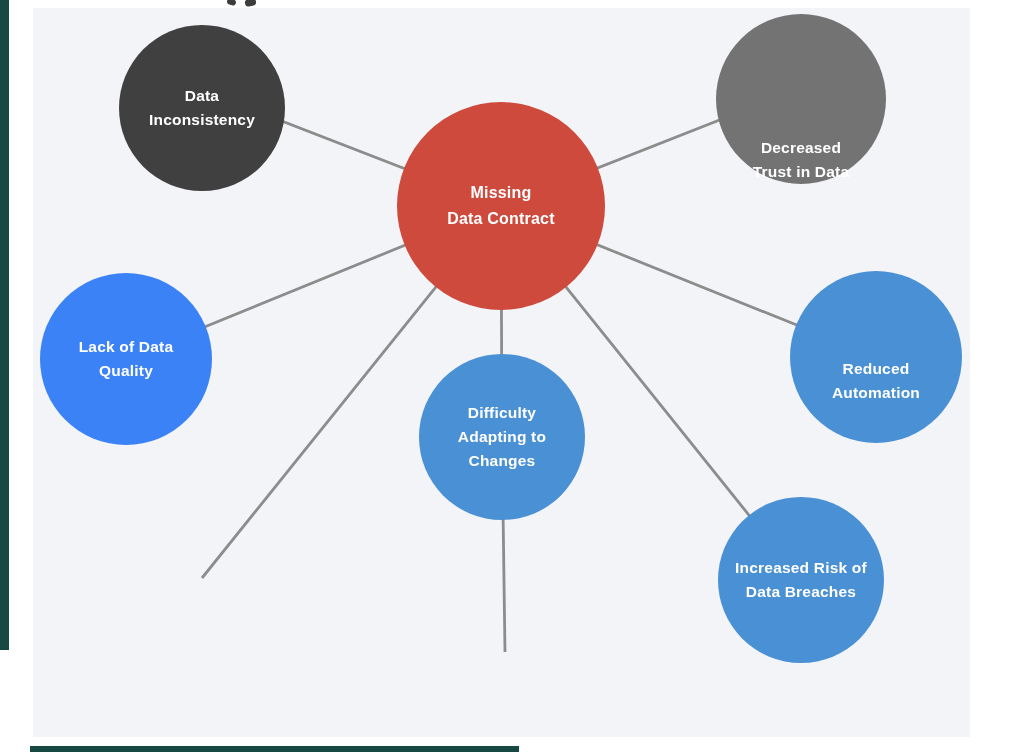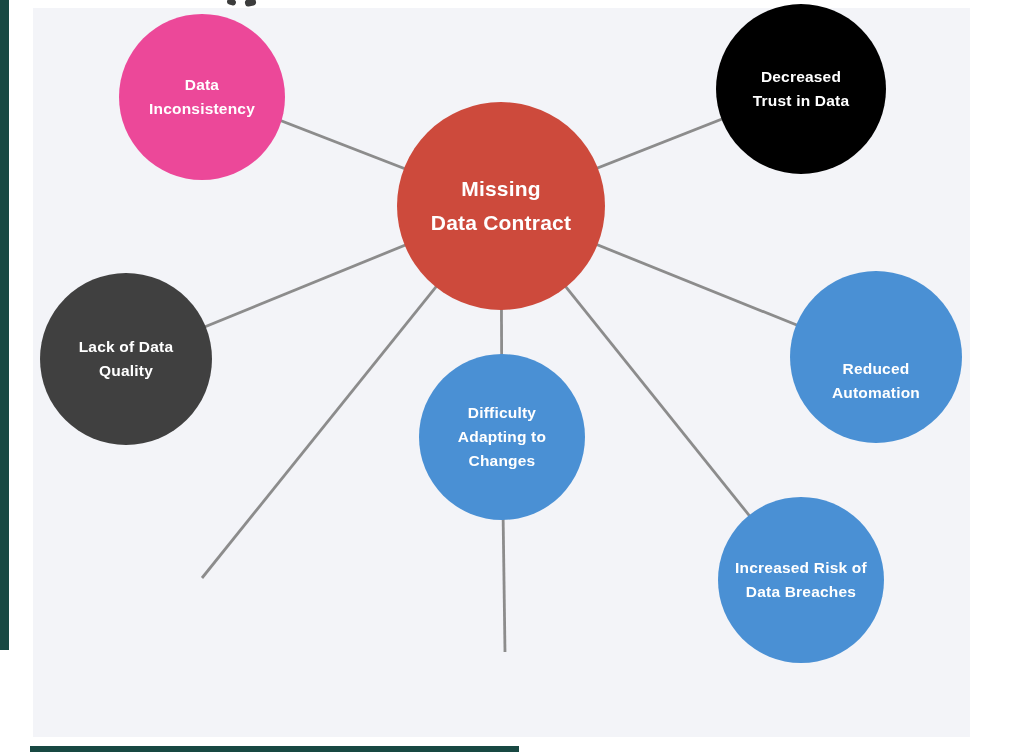--- a/index.html
+++ b/index.html
@@ -41,21 +41,21 @@
     .node-label {
       white-space: pre-line;
       color: #ffffff;
       font-weight: bold;
       font-size: 15.5px;
       line-height: 1.55;
       letter-spacing: 0.2px;
       text-align: center;
     }
     .node.center .node-label {
-      font-size: 21px;
+      font-size: 16px;
       line-height: 1.6;
     }
     .edge-bar {
       position: absolute;
       z-index: 3;
     }
     #left-edge-bar {
       left: 0;
       top: 0;
       width: 9px;
@@ -103,29 +103,29 @@
       <line x1="502" y1="437" x2="505" y2="652" stroke="#8c8c8c" stroke-width="2.8"></line>
     </svg>
   <div id="left-edge-bar" class="edge-bar" style="background: rgb(24, 72, 66);"></div>
   <div id="bottom-edge-bar" class="edge-bar" style="background: rgb(24, 72, 66);"></div>
   <div id="crop-mark-1" class="crop-mark" style="background: rgb(60, 60, 60);"></div>
   <div id="crop-mark-2" class="crop-mark" style="background: rgb(60, 60, 60);"></div>
 <div class="node center" style="left: 397px; top: 102px; width: 208px; height: 208px; background: rgb(205, 74, 60);">
       <div class="node-label" style="color: rgb(255, 255, 255);">Missing
 Data Contract</div>
     </div>
-    <div class="node" style="left: 119px; top: 14px; width: 166px; height: 166px; background: #ec4899;">
+    <div class="node" style="left: 119px; top: 25px; width: 166px; height: 166px; background: #404040;">
       <div class="node-label" style="color: rgb(255, 255, 255);">Data
 Inconsistency</div>
     </div>
-    <div class="node" style="left: 716px; top: 4px; width: 170px; height: 170px; background: #000000;">
+    <div class="node" style="left: 716px; top: 14px; width: 170px; height: 170px; background: #737373; align-items: flex-end;">
       <div class="node-label" style="color: rgb(255, 255, 255);">Decreased
 Trust in Data</div>
     </div>
-    <div class="node" style="left: 40px; top: 273px; width: 172px; height: 172px; background: #404040;">
+    <div class="node" style="left: 40px; top: 273px; width: 172px; height: 172px; background: #3b82f6;">
       <div class="node-label" style="color: rgb(255, 255, 255);">Lack of Data
 Quality</div>
     </div>
     <div class="node" style="left: 790px; top: 271px; width: 172px; height: 172px; background: rgb(74, 144, 212);">
       <div class="node-label" style="color: rgb(255, 255, 255); margin-top: 48px;">Reduced
 Automation</div>
     </div>
     <div class="node" style="left: 419px; top: 354px; width: 166px; height: 166px; background: rgb(74, 144, 212);">
       <div class="node-label" style="color: rgb(255, 255, 255);">Difficulty
 Adapting to

